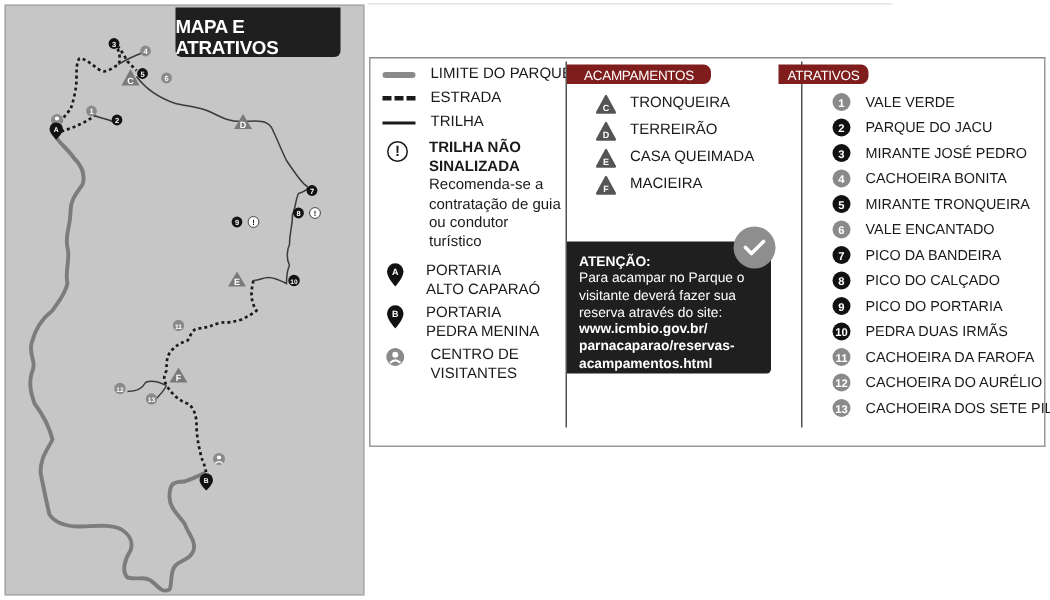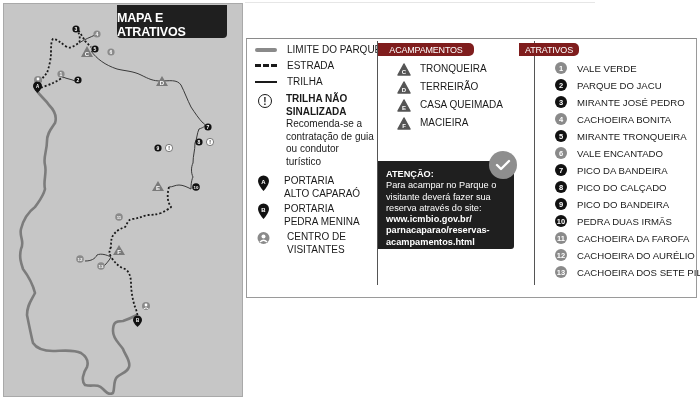--- a/index.html
+++ b/index.html
@@ -327,21 +327,21 @@
   <div class="attr-row" style="top:125px;">
       <span class="num-icon num-dark">7</span>
       <span>PICO DA BANDEIRA</span>
     </div>
   <div class="attr-row" style="top:142px;">
       <span class="num-icon num-dark">8</span>
       <span>PICO DO CALÇADO</span>
     </div>
   <div class="attr-row" style="top:159px;">
       <span class="num-icon num-dark">9</span>
-      <span>PICO DO BANDEIRA</span>
+      <span>PICO DO PORTARIA</span>
     </div>
   <div class="attr-row" style="top:176px;">
       <span class="num-icon num-dark">10</span>
       <span>PEDRA DUAS IRMÃS</span>
     </div>
   <div class="attr-row" style="top:193px;">
       <span class="num-icon num-gray">11</span>
       <span>CACHOEIRA DA FAROFA</span>
     </div>
   <div class="attr-row" style="top:210px;">

